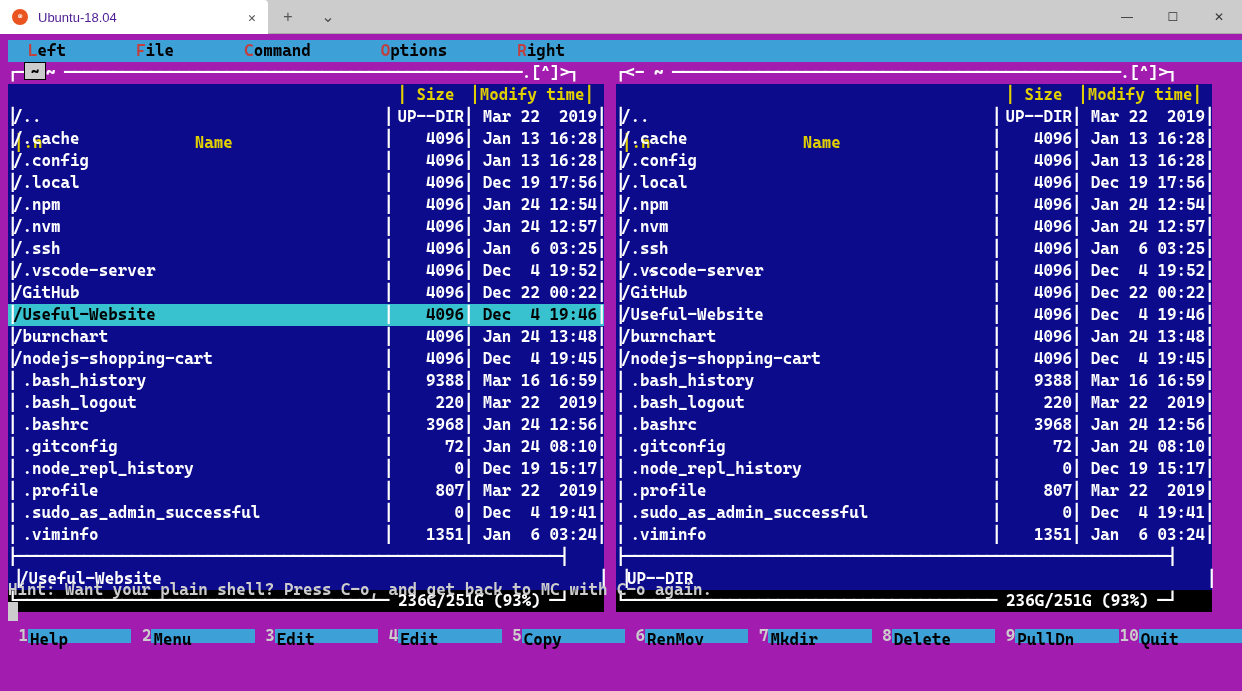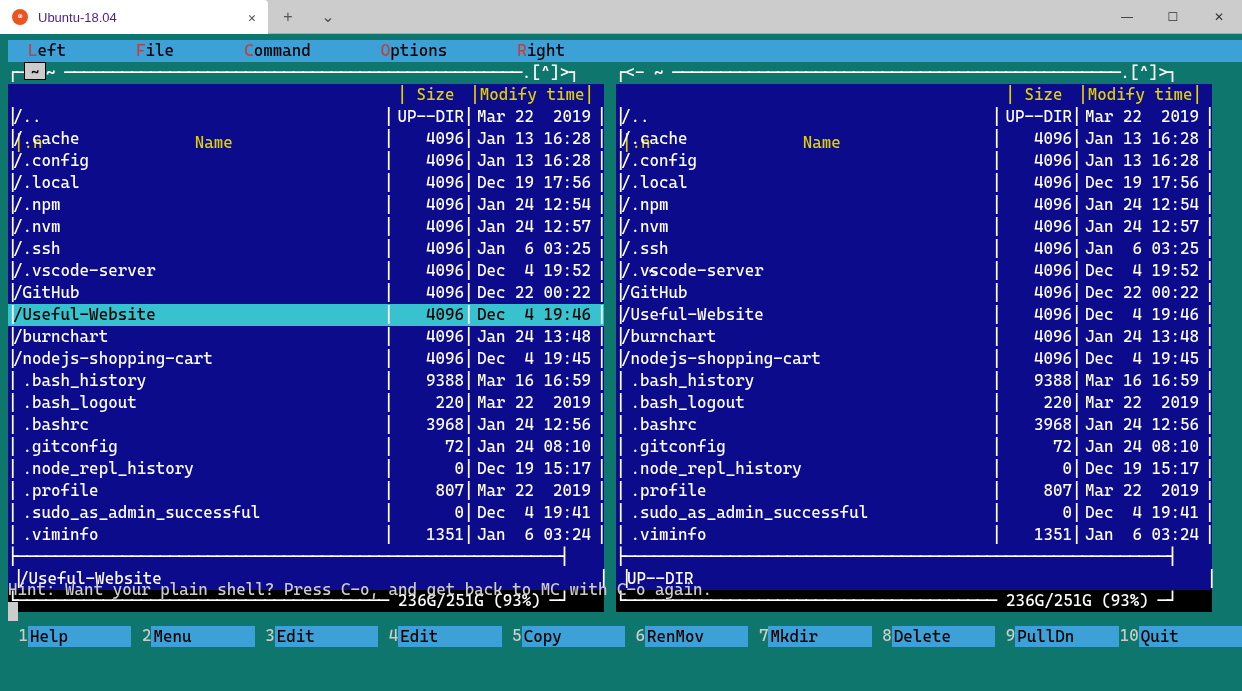--- a/index.html
+++ b/index.html
@@ -46,26 +46,27 @@
   .win-btn {
     width: 46px; display: flex; align-items: center; justify-content: center;
     color: #333; font-size: 12px; cursor: pointer;
     font-family: "Segoe UI Symbol", sans-serif;
   }
 
   
   .terminal {
     width: 1242px;
     height: 657px;
-    background: #0f766e;
+    background: #a21caf;
     padding: 6px 0 4px 8px;
     color: #bbb;
     font-size: 16.2px;
     line-height: 21.5px;
     letter-spacing: 0.03px;
+    font-weight: bold;
   }
 
   
   .mc-menubar {
     background: #3da0d6;
     color: #000;
     height: 22px;
     display: flex;
     align-items: center;
     padding-left: 20px;
@@ -110,21 +111,21 @@
   .row {
     background: #0b0b8b;
     color: #fff;
     height: 22px;
     display: grid;
     grid-template-columns: 5px 371px 5px 75px 5px 128px 5px;
     align-items: center;
   }
   .row .name { white-space: pre; overflow: hidden; }
   .row .size { text-align: right; padding-right: 0px;}
-  .row .mtime { text-align: center; padding-left: 2px; white-space: pre;}
+  .row .mtime { text-align: right; padding-left: 2px; white-space: pre;}
   .row .pipe { color: #fff; text-align: center;}
   .row.selected { background: #38c1cf; color: #000; }
   .row.selected .pipe { color: #fff; }
 
   .status-row {
     background: #0b0b8b;
     height: 22px;
     padding-left: 6px;
     color:#fff;
     display: grid;
@@ -139,21 +140,21 @@
     height: 22px;
     display: flex;
     margin-top: 3px;
   }
   .fkey {
     flex: 1;
     display: flex;
     align-items: center;
   }
   .fkey .num { color: #ccc; width: 20px; text-align: right; padding-right: 0px; }
-  .fkey .lbl { background: #3da0d6; color: #000; flex: 1; padding-left: 2px; height: 21px; line-height: 22px;}
+  .fkey .lbl { background: #3da0d6; color: #000; flex: 1; padding-left: 2px; height: 14px; line-height: 22px;}
 
   .cwd-button {
     position: absolute;
     top: 62px;
     left: 24px;
     background: #ccc;
     color: #000;
     padding: 0 6px;
     height: 18px;
     line-height: 18px;

